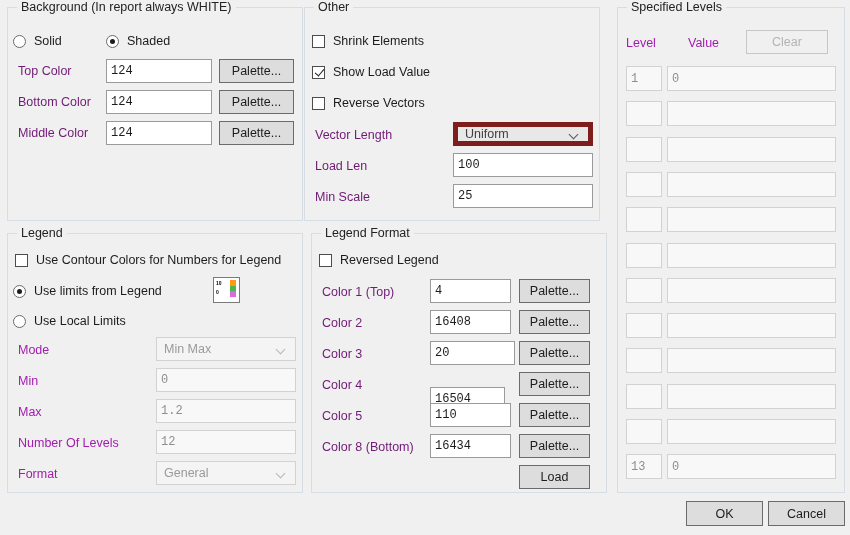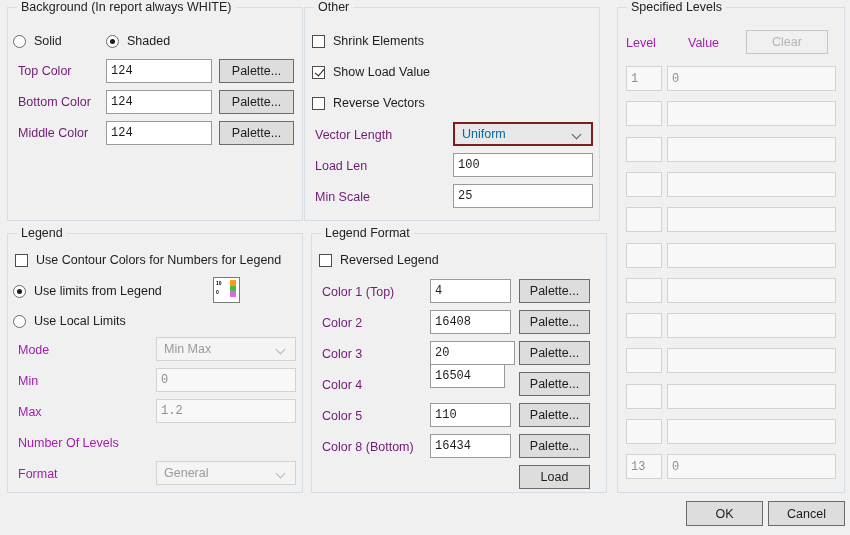--- a/index.html
+++ b/index.html
@@ -67,24 +67,24 @@
     background:#f0f0f0;
     border:1px solid #c6c6c6;
     color:#b4b4b4;
   }
 
   
   .combo{
     position:absolute;
     box-sizing:border-box;
     background:#e8e8e8;
-    border:2px solid #7f1d1d;
+    border:5px solid #7f1d1d;
     display:flex;align-items:center;
     padding:0 4px 0 7px;
-    font-size:12.5px;color:#0369a1;
+    font-size:12.5px;color:#404040;
   }
   .combo.dis{
     background:#f4f4f4;
     border:1px solid #d2d2d2;
     color:#9a9a9a;
   }
   .combo .ctext{flex:1;white-space:nowrap;overflow:hidden;}
   .chev{
     width:11px;height:11px;flex:0 0 auto;margin-right:4px;
     position:relative;
@@ -206,20 +206,21 @@
     <span class="chev"></span>
   </div>
 
   <div class="lbl dim" style="left:10px;top:140px;">Min</div>
   <input class="inp dis" style="left: 148px; top: 134px; width: 140px; height: 24px;" value="0">
 
   <div class="lbl dim" style="left:10px;top:171px;">Max</div>
   <input class="inp dis" style="left: 148px; top: 165px; width: 140px; height: 24px;" value="1.2">
 
   <div class="lbl dim" style="left:10px;top:202px;">Number Of Levels</div>
+  <input class="inp dis" style="left: 148px; top: 196px; width: 140px; height: 24px;" value="12">
 
   <div class="lbl dim" style="left:10px;top:233px;">Format</div>
   <div class="combo dis" style="left:148px;top:227px;width:140px;height:24px;">
     <span class="ctext">General</span>
     <span class="chev"></span>
   </div>
 </div>
 
 <div class="group" style="left:304px;top:7px;width:294px;height:212px;">
   <div class="legendtitle">Other</div>
@@ -264,21 +265,21 @@
 
   <div class="lbl" style="left:10px;top:82px;">Color 2</div>
   <input class="inp" style="left: 118px; top: 76px; width: 81px; height: 24px;" value="16408">
   <div class="btn" style="left:207px;top:76px;width:71px;height:24px;">Palette...</div>
 
   <div class="lbl" style="left:10px;top:113px;">Color 3</div>
   <input class="inp" style="left: 118px; top: 107px; width: 85px; height: 24px;" value="20">
   <div class="btn" style="left:207px;top:107px;width:71px;height:24px;">Palette...</div>
 
   <div class="lbl" style="left:10px;top:144px;">Color 4</div>
-  <input class="inp" style="left: 118px; top: 130px; width: 75px; height: 24px;" value="16504">
+  <input class="inp" style="left: 118px; top: 153px; width: 75px; height: 24px;" value="16504">
   <div class="btn" style="left:207px;top:138px;width:71px;height:24px;">Palette...</div>
 
   <div class="lbl" style="left:10px;top:175px;">Color 5</div>
   <input class="inp" style="left: 118px; top: 169px; width: 81px; height: 24px;" value="110">
   <div class="btn" style="left:207px;top:169px;width:71px;height:24px;">Palette...</div>
 
   <div class="lbl" style="left:10px;top:206px;">Color 8 (Bottom)</div>
   <input class="inp" style="left: 118px; top: 200px; width: 81px; height: 24px;" value="16434">
   <div class="btn" style="left:207px;top:200px;width:71px;height:24px;">Palette...</div>
 

